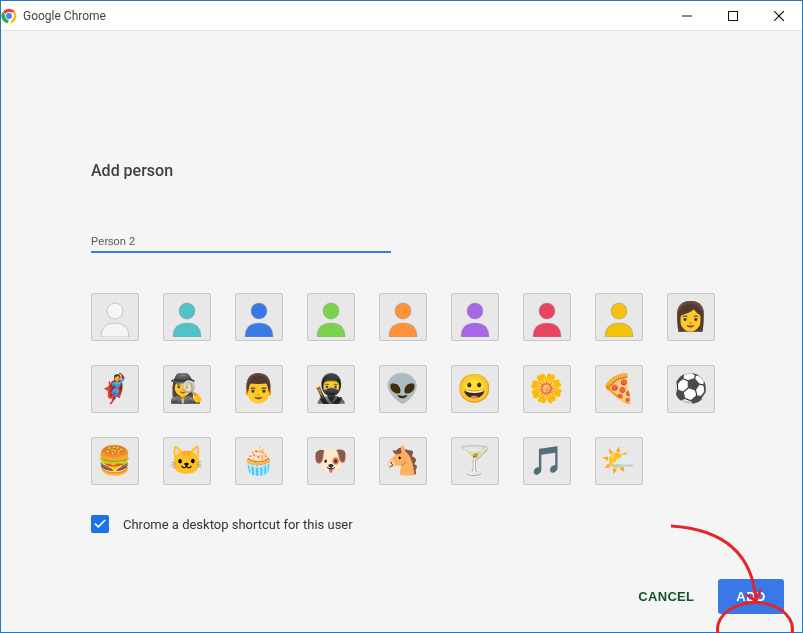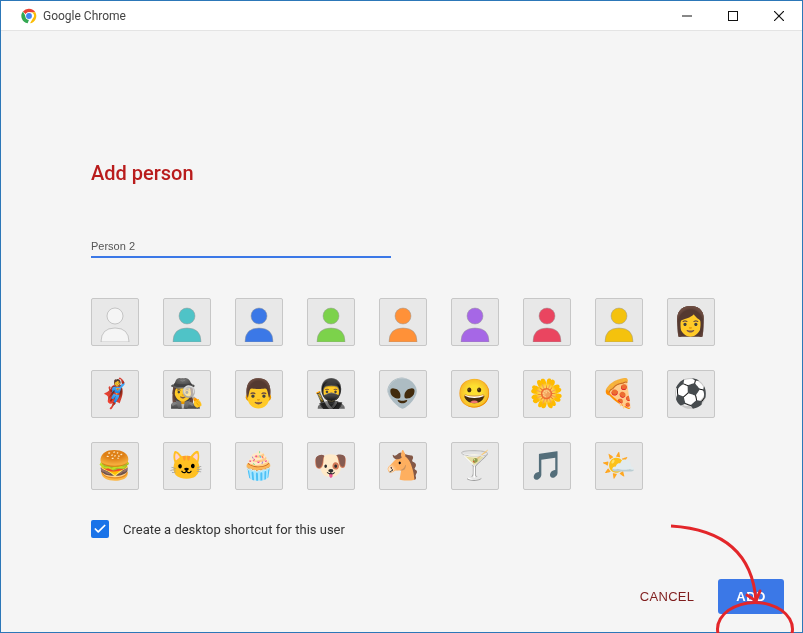--- a/index.html
+++ b/index.html
@@ -16,21 +16,21 @@
       border: 1px solid #2c77b8;
       background: #f5f5f5;
       display: flex;
       flex-direction: column;
     }
     .titlebar {
       height: 30px;
       background: #fff;
       display: flex;
       align-items: center;
-      padding-left: 20px;
+      padding-left: 0;
       border-bottom: 1px solid #e4e4e4;
     }
     .titlebar-left { display: flex; align-items: center; gap: 6px; }
     .app-icon { width: 16px; height: 16px; }
     .title-text { font-size: 12px; color: #444; }
     .win-controls {
       margin-left: auto;
       display: flex;
       height: 100%;
     }
@@ -44,22 +44,22 @@
       font-family: "Segoe UI Symbol", sans-serif;
       font-size: 10px;
     }
     .content {
       flex: 1;
       padding: 0 90px;
       padding-top: 130px;
       position: relative;
     }
     .heading {
-      font-size: 20px;
-      color: #b91c1c;
+      font-size: 16px;
+      color: #404040;
       font-weight: 500;
       margin-bottom: 50px;
     }
     .name-input {
       width: 300px;
       border: none;
       border-bottom: 2px solid #3b78e7;
       background: transparent;
       font-size: 11px;
       color: #555;
@@ -105,22 +105,22 @@
     .footer-buttons {
       position: absolute;
       right: 18px;
       bottom: 18px;
       display: flex;
       align-items: center;
       gap: 14px;
     }
     .cancel-btn {
       font-size: 13px;
-      font-weight: 400;
-      color: #7f1d1d;
+      font-weight: 700;
+      color: #14532d;
       letter-spacing: .3px;
       background: none;
       border: none;
       padding: 8px 10px;
     }
     .add-btn {
       font-size: 13px;
       font-weight: 700;
       color: #fff;
       background: #3b78e7;
@@ -263,21 +263,21 @@
         <div class="avatar-tile">🎵</div>
         <div class="avatar-tile">🌤️</div>
       </div>
 
     <div class="checkbox-row">
       <div class="chk">
         <svg viewBox="0 0 24 24">
             <path d="M20 6 9 17l-5-5" fill="none" stroke="#fff" stroke-width="3" stroke-linecap="round" stroke-linejoin="round"></path>
           </svg>
       </div>
-      <span class="chk-label">Create a desktop shortcut for this user</span>
+      <span class="chk-label">Chrome a desktop shortcut for this user</span>
     </div>
 
     <div class="footer-buttons">
       <button class="cancel-btn">CANCEL</button>
       <button class="add-btn">ADD</button>
     </div>
 
     <svg class="arrow-svg" viewBox="0 0 130 110">
       <path d="M10 5 Q 90 10 95 80" stroke="#e3262a" stroke-width="3" fill="none"></path>
       <path d="M95 80 l-9 -6 m9 6 l4 -10" stroke="#e3262a" stroke-width="3" fill="none" stroke-linecap="round"></path>

